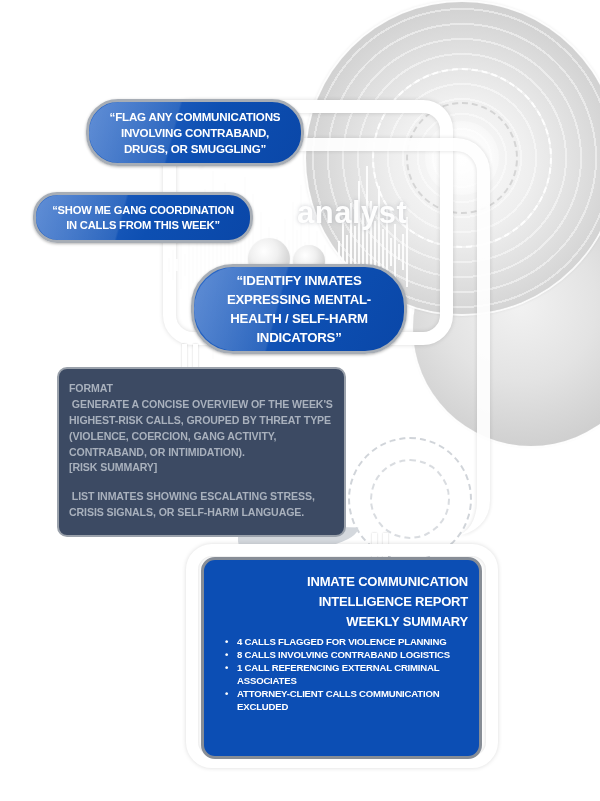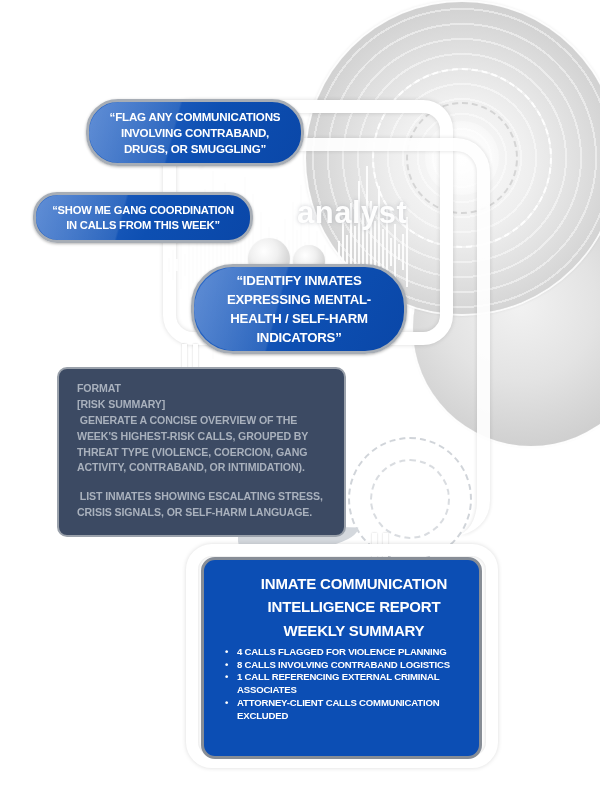--- a/index.html
+++ b/index.html
@@ -67,38 +67,38 @@
   .bubble-2{left:33px;top:192px;width:214px;height:45px;border-radius:24px;
     font-size:11.2px;line-height:15px;letter-spacing:-0.2px;}
   .bubble-3{left:191px;top:264px;width:210px;height:84px;border-radius:42px;
     font-size:13.2px;line-height:19px;letter-spacing:-0.2px;}
 
   
   .format-tail{position:absolute;left:238px;top:526px;width:120px;height:26px;z-index:3;
     background:#d4d8dd;border-radius:0 0 90px 10px / 0 0 26px 10px;transform:rotate(1.5deg);}
   .format-panel{position:absolute;left:57px;top:367px;width:289px;height:170px;z-index:5;
     background:#3c4a63;border:2px solid #9aa1ab;border-radius:10px;box-sizing:border-box;
-    padding:12px 18px;color:#a9b1bd;font-size:10.6px;font-weight:700;line-height:1.5;
+    padding:12px 10px;color:#a9b1bd;font-size:10.6px;font-weight:700;line-height:1.5;
     letter-spacing:-0.1px;font-stretch:semi-condensed;}
   .fp-line{white-space:pre-wrap;}
   .fp-line:empty{height:13px;}
 
   
   .stem{position:absolute;width:5px;background:#ffffff;z-index:4;
     box-shadow:0 0 2px rgba(0,0,0,.22);}
   .stem-a1{left:182px;top:344px;height:27px;}
   .stem-a2{left:193px;top:344px;height:27px;}
   .stem-b1{left:372px;top:533px;height:28px;}
   .stem-b2{left:383px;top:533px;height:28px;}
 
   
   .report-panel{position:absolute;left:201px;top:557px;width:281px;height:202px;z-index:5;
     background:#0c4eb4;border:3px solid #878d96;border-radius:14px;box-sizing:border-box;
     padding:12px 11px 0 11px;color:#ffffff;font-weight:700;font-stretch:semi-condensed;}
-  .report-title{text-align:center;font-size:15px;line-height:1.55;letter-spacing:-0.2px;margin-left:25px;}
+  .report-title{text-align:right;font-size:13px;line-height:1.55;letter-spacing:-0.2px;margin-left:25px;}
   .report-section{margin-top:13px;font-size:10.2px;letter-spacing:-0.2px;}
   .report-bullets{margin:4px 0 0 0;padding:0;list-style:none;font-size:9.6px;line-height:1.34;letter-spacing:-0.2px;}
   .report-bullets li{position:relative;padding-left:14px;margin-left:8px;}
   .report-bullets li::before{content:"•";position:absolute;left:2px;top:0;}
 </style>
 </head>
 <body>
 
 <div class="stage">
 
@@ -203,22 +203,22 @@
         <div>INDICATORS”</div>
       </div>
   </div>
 
   <div class="stem stem-a1"></div>
   <div class="stem stem-a2"></div>
 
   <div class="format-tail"></div>
   <div class="format-panel">
       <div class="fp-line">FORMAT</div>
+      <div class="fp-line"> GENERATE A CONCISE OVERVIEW OF THE WEEK'S HIGHEST-RISK CALLS, GROUPED BY THREAT TYPE (VIOLENCE, COERCION, GANG ACTIVITY, CONTRABAND, OR INTIMIDATION).</div>
       <div class="fp-line">[RISK SUMMARY]</div>
-      <div class="fp-line"> GENERATE A CONCISE OVERVIEW OF THE WEEK'S HIGHEST-RISK CALLS, GROUPED BY THREAT TYPE (VIOLENCE, COERCION, GANG ACTIVITY, CONTRABAND, OR INTIMIDATION).</div>
       <div class="fp-line"></div>
       <div class="fp-line"> LIST INMATES SHOWING ESCALATING STRESS, CRISIS SIGNALS, OR SELF-HARM LANGUAGE.</div>
     </div>
 
   <div class="stem stem-b1"></div>
   <div class="stem stem-b2"></div>
 
   <div class="frame frame-c"></div>
 
   <div class="report-panel">

